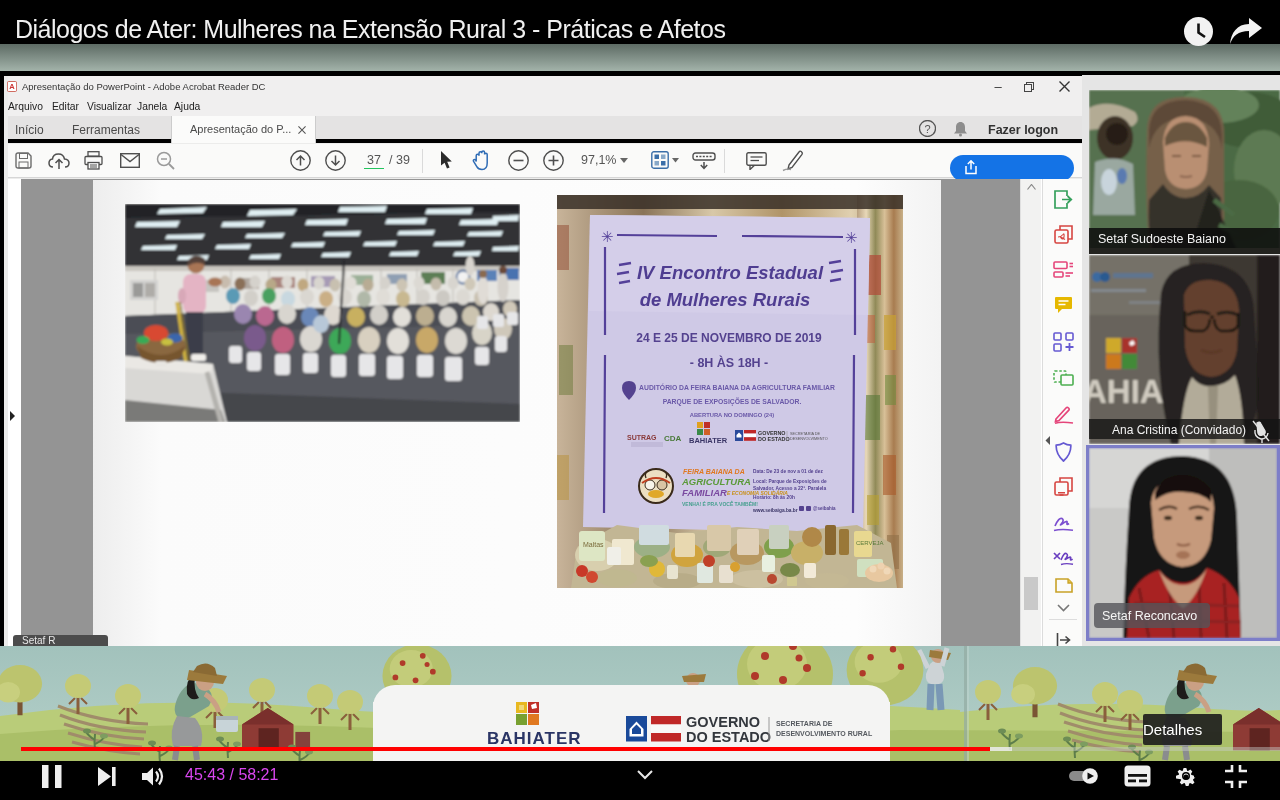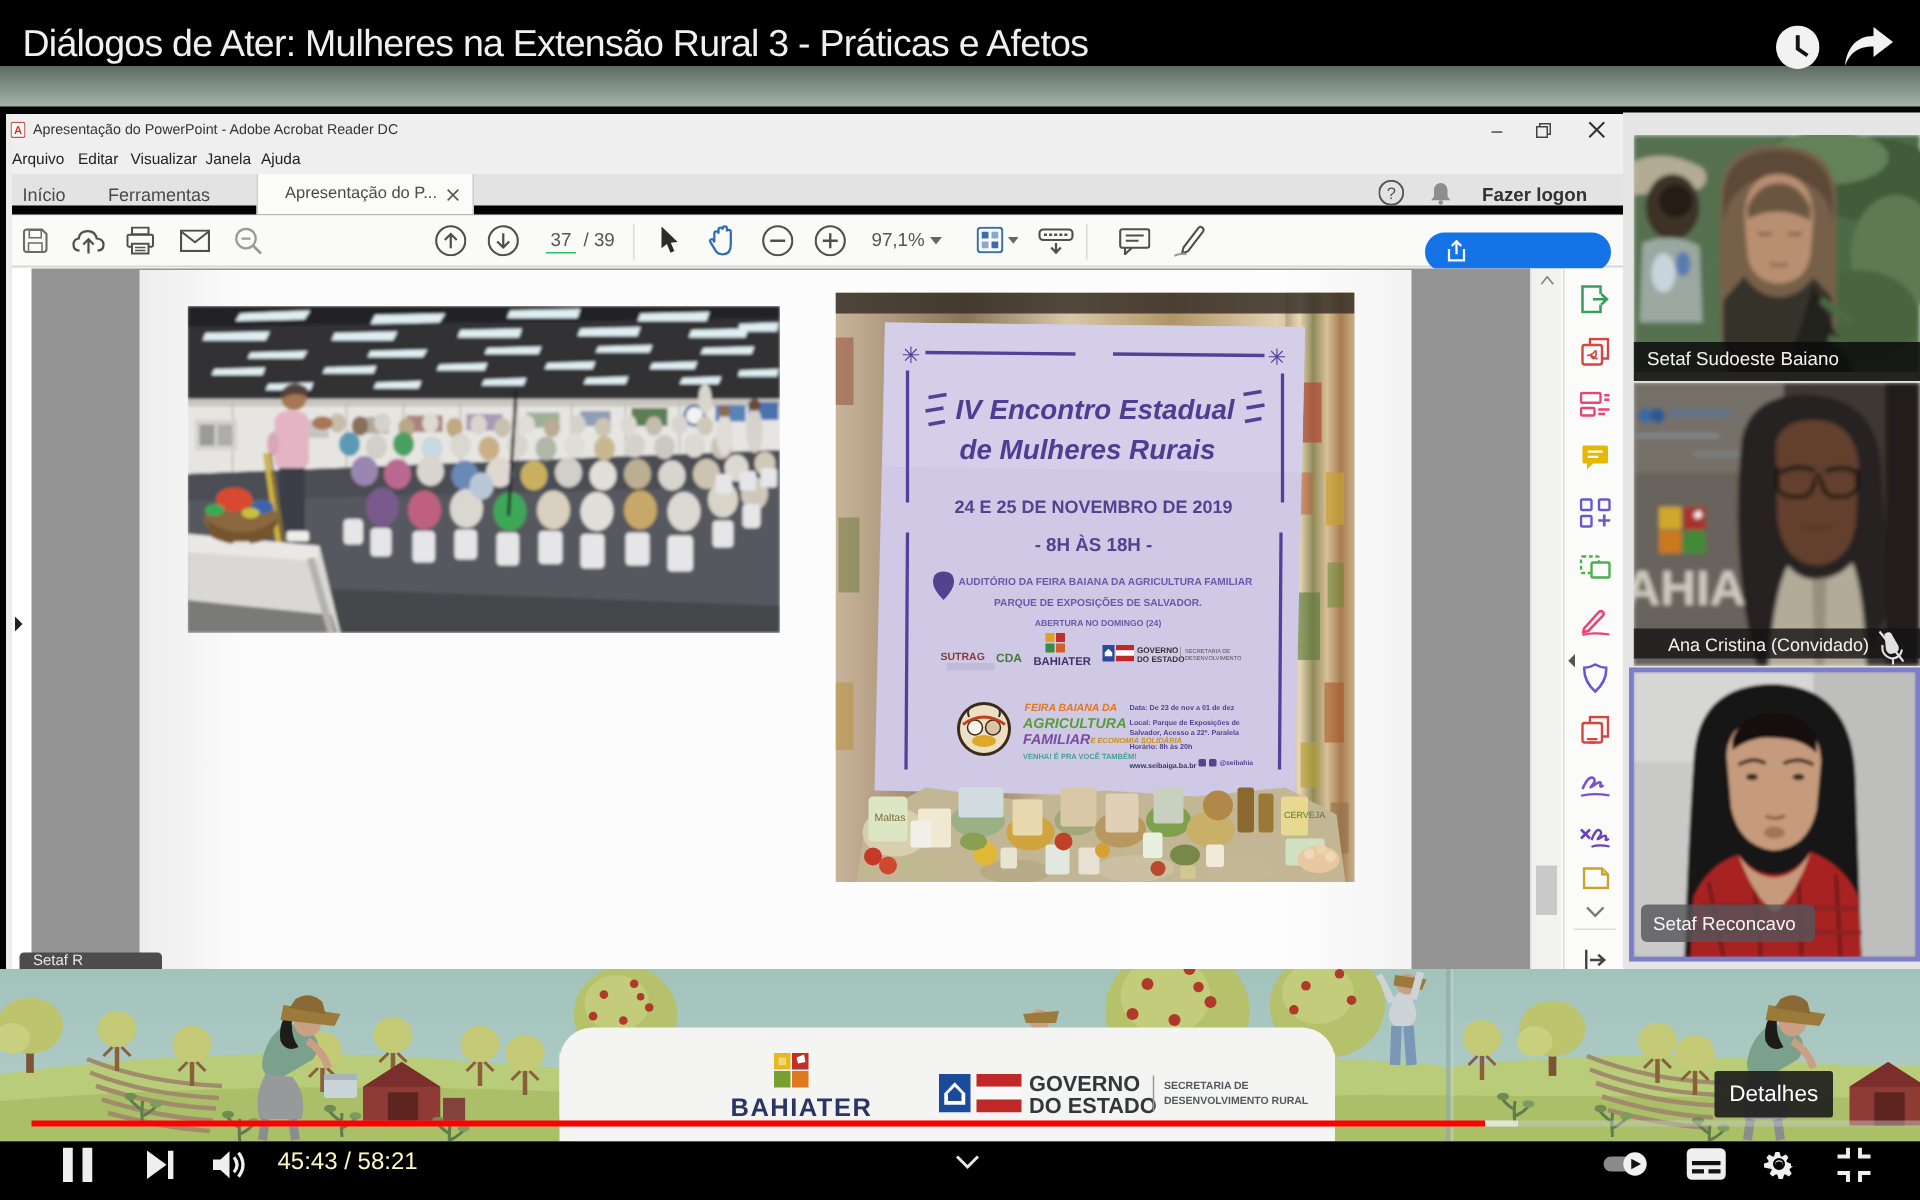--- a/index.html
+++ b/index.html
@@ -46,21 +46,21 @@
     </div>
 
     <div class="abs" style="left:0; top:21px; width:100%; height:19px; background:#f0efef; font-size:10.3px; color:#222;">
       <span class="abs" style="left:0px; top:4px;">Arquivo</span>
       <span class="abs" style="left:44px; top:4px;">Editar</span>
       <span class="abs" style="left:79px; top:4px;">Visualizar</span>
       <span class="abs" style="left:129px; top:4px;">Janela</span>
       <span class="abs" style="left:166px; top:4px;text-align:right;">Ajuda</span>
     </div>
 
-    <div class="abs" style="left:0; top:40px; width:100%; height:27px; background:#e4e3e3; border-bottom:6px solid #000000;">
+    <div class="abs" style="left:0; top:40px; width:100%; height:27px; background:#e4e3e3; border-bottom:4px solid #000000;">
       <span class="abs" style="left:7px; top:7px; font-size:12px; color:#4a4a4a;">Início</span>
       <span class="abs" style="left:64px; top:7px; font-size:12px; color:#4a4a4a;">Ferramentas</span>
       <div class="abs" style="left:163px; top:0; width:145px; height:27px; background:#fbfbfa; border-left:1px solid #ccc; border-right:1px solid #ccc;"></div>
       <span class="abs" style="left:182px; top:7px; font-size:11px; color:#4a4a4a;">Apresentação do P...</span>
       <svg class="abs" style="left:290px; top:10px;" width="8" height="8" viewBox="0 0 9 9">
             <path d="M0.5 0.5 L8.5 8.5 M8.5 0.5 L0.5 8.5" stroke="#555" stroke-width="1.2"></path>
           </svg>
 
       <svg class="abs" style="left:911px; top:4px;" width="17" height="17" viewBox="0 0 17 17">
             <circle cx="8.5" cy="8.5" r="8" fill="none" stroke="#555" stroke-width="1.3"></circle>
@@ -922,21 +922,21 @@
         <rect x="25" y="17" width="30" height="8.5" fill="#c02828"></rect>
         <text x="60" y="11" font-size="14.5" font-weight="bold" fill="#33373d" font-family="Liberation Sans, sans-serif">GOVERNO</text>
         <text x="60" y="26" font-size="14.5" font-weight="bold" fill="#33373d" font-family="Liberation Sans, sans-serif">DO ESTADO</text>
         <line x1="143" y1="1" x2="143" y2="25" stroke="#9a9a9a" stroke-width="1"></line>
         <text x="150" y="10" font-size="7" font-weight="bold" fill="#55595f" font-family="Liberation Sans, sans-serif">SECRETARIA DE</text>
         <text x="150" y="20" font-size="7" font-weight="bold" fill="#55595f" font-family="Liberation Sans, sans-serif">DESENVOLVIMENTO RURAL</text>
       </g>
     </svg>
   </div>
 
-  <div class="abs" style="left:1143px; top:714px; width:79px; height:31px; background:rgba(28,28,28,0.9); border-radius:2px; color:#fff; font-size:15px; text-align:center; line-height:31px;">Detalhes</div>
+  <div class="abs" style="left:1143px; top:714px; width:79px; height:31px; background:rgba(28,28,28,0.9); border-radius:2px; color:#fff; font-size:15px; text-align:left; line-height:31px;">Detalhes</div>
 
   <div class="abs" style="left:21px; top:747px; width:1259px; height:4px; background:rgba(200,205,202,0.45);"></div>
   <div class="abs" style="left:990px; top:747px; width:22px; height:4px; background:rgba(240,240,240,0.75);"></div>
   <div class="abs" style="left:21px; top:747px; width:969px; height:4px; background:#f00;"></div>
 
   <div class="abs" id="controls" style="left:0; top:761px; width:1280px; height:39px; background:#000;">
 
     <svg class="abs" style="left:42px; top:4px;" width="20" height="23" viewBox="0 0 20 23">
         <rect x="0" y="0" width="6.5" height="23" fill="#efefef"></rect>
         <rect x="13" y="0" width="6.5" height="23" fill="#efefef"></rect>
@@ -946,21 +946,21 @@
         <path d="M0 0 L13 9.5 L0 19 Z" fill="#efefef"></path>
         <rect x="14" y="0" width="3.6" height="19" fill="#efefef"></rect>
       </svg>
 
     <svg class="abs" style="left:142px; top:6px;" width="22" height="19" viewBox="0 0 22 19">
         <path d="M0 6 L5 6 L11 0.5 L11 18.5 L5 13 L0 13 Z" fill="#efefef"></path>
         <path d="M14 4.5 Q18 9.5 14 14.5" stroke="#efefef" stroke-width="2.2" fill="none"></path>
         <path d="M17 1.5 Q23 9.5 17 17.5" stroke="#efefef" stroke-width="2.2" fill="none"></path>
       </svg>
 
-    <span class="abs" style="left:185px; top:5px; font-size:16px; color:#fef9c3;">45:43 / 58:21</span>
+    <span class="abs" style="left:185px; top:5px; font-size:16px; color:#d946ef;">45:43 / 58:21</span>
 
     <svg class="abs" style="left:637px; top:9px;" width="16" height="10" viewBox="0 0 16 10">
         <path d="M1 1 L8 8 L15 1" stroke="#e8e8e8" stroke-width="2" fill="none"></path>
       </svg>
 
     <svg class="abs" style="left:1068px; top:7px;" width="32" height="16" viewBox="0 0 32 16">
         <rect x="1" y="3" width="27" height="10" rx="5" fill="#8a8a8a"></rect>
         <circle cx="22" cy="8" r="7.8" fill="#f0f0f0"></circle>
         <path d="M19.5 4.5 L26 8 L19.5 11.5 Z" fill="#111"></path>
       </svg>

